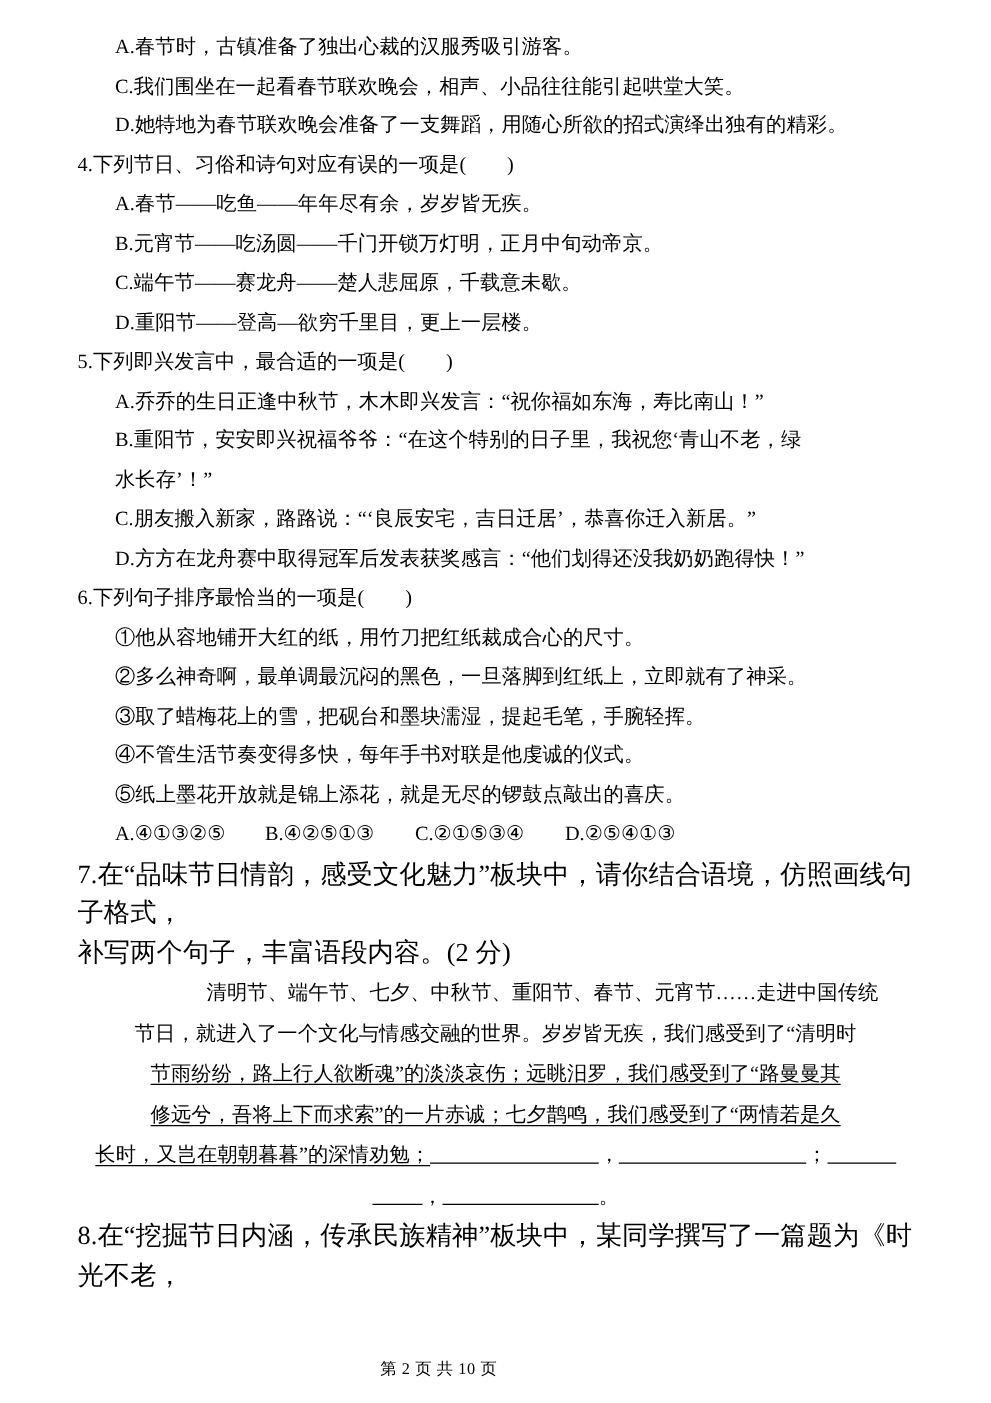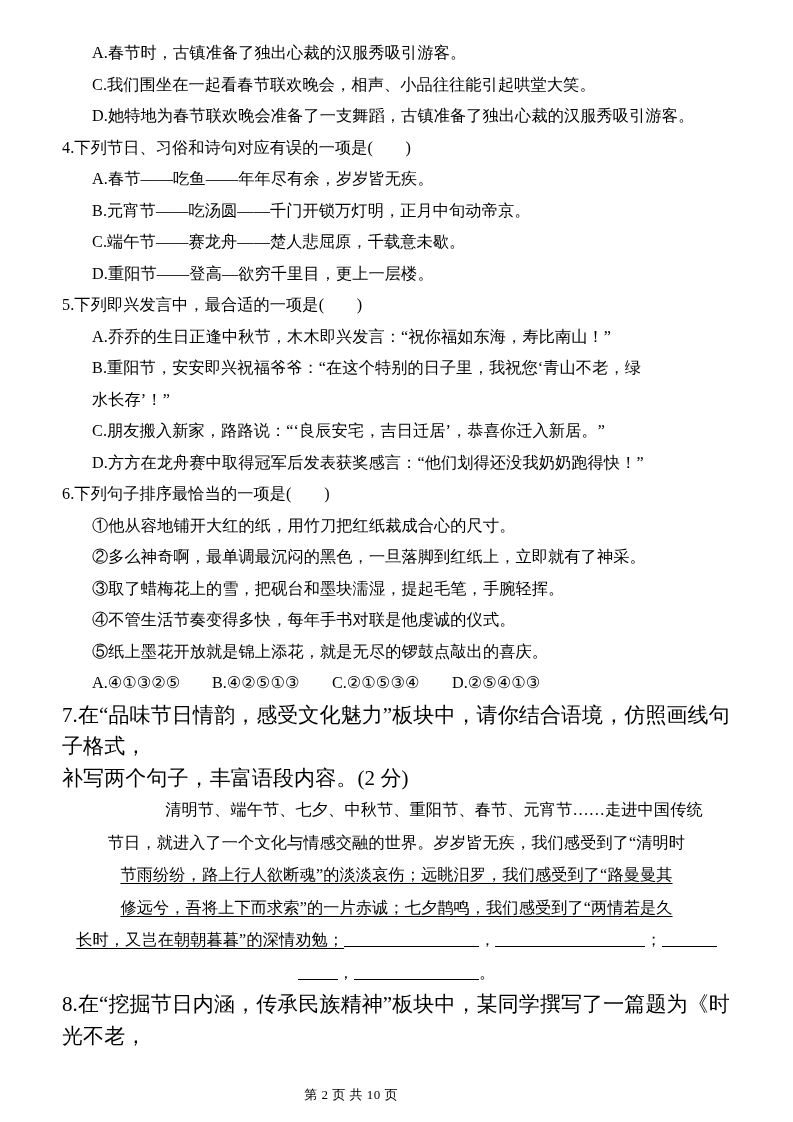--- a/index.html
+++ b/index.html
@@ -13,21 +13,21 @@
     font-family: "Liberation Serif", "DejaVu Serif", serif;
     color: #000000;
     position: relative;
     overflow: hidden;
   }
   .page {
     position: relative;
     width: 793px;
     height: 1122px;
     box-sizing: border-box;
-    padding: 38px 62px 0 62px;
+    padding: 22px 62px 0 62px;
   }
   .line {
     font-size: 16.2px;
     line-height: 31.5px;
     white-space: nowrap;
     letter-spacing: 0.1px;
   }
   .indent1 { padding-left: 30px; }
   .indent0 { padding-left: 0px; }
   .wrapline {
@@ -66,21 +66,21 @@
     letter-spacing: 0.5px;
   }
 </style>
 </head>
 <body>
 
 <div class="page">
 
   <div class="line indent1">A.春节时，古镇准备了独出心裁的汉服秀吸引游客。</div>
   <div class="line indent1">C.我们围坐在一起看春节联欢晚会，相声、小品往往能引起哄堂大笑。</div>
-  <div class="line indent1">D.她特地为春节联欢晚会准备了一支舞蹈，古镇准备了独出心裁的汉服秀吸引游客。</div>
+  <div class="line indent1">D.她特地为春节联欢晚会准备了一支舞蹈，用随心所欲的招式演绎出独有的精彩。</div>
 
   <div class="line indent0">4.下列节日、习俗和诗句对应有误的一项是(　　)</div>
   <div class="line indent1">A.春节——吃鱼——年年尽有余，岁岁皆无疾。</div>
   <div class="line indent1">B.元宵节——吃汤圆——千门开锁万灯明，正月中旬动帝京。</div>
   <div class="line indent1">C.端午节——赛龙舟——楚人悲屈原，千载意未歇。</div>
   <div class="line indent1">D.重阳节——登高—欲穷千里目，更上一层楼。</div>
 
   <div class="line indent0">5.下列即兴发言中，最合适的一项是(　　)</div>
   <div class="line indent1">A.乔乔的生日正逢中秋节，木木即兴发言：“祝你福如东海，寿比南山！”</div>
   <div class="line indent1">B.重阳节，安安即兴祝福爷爷：“在这个特别的日子里，我祝您‘青山不老，绿</div>

